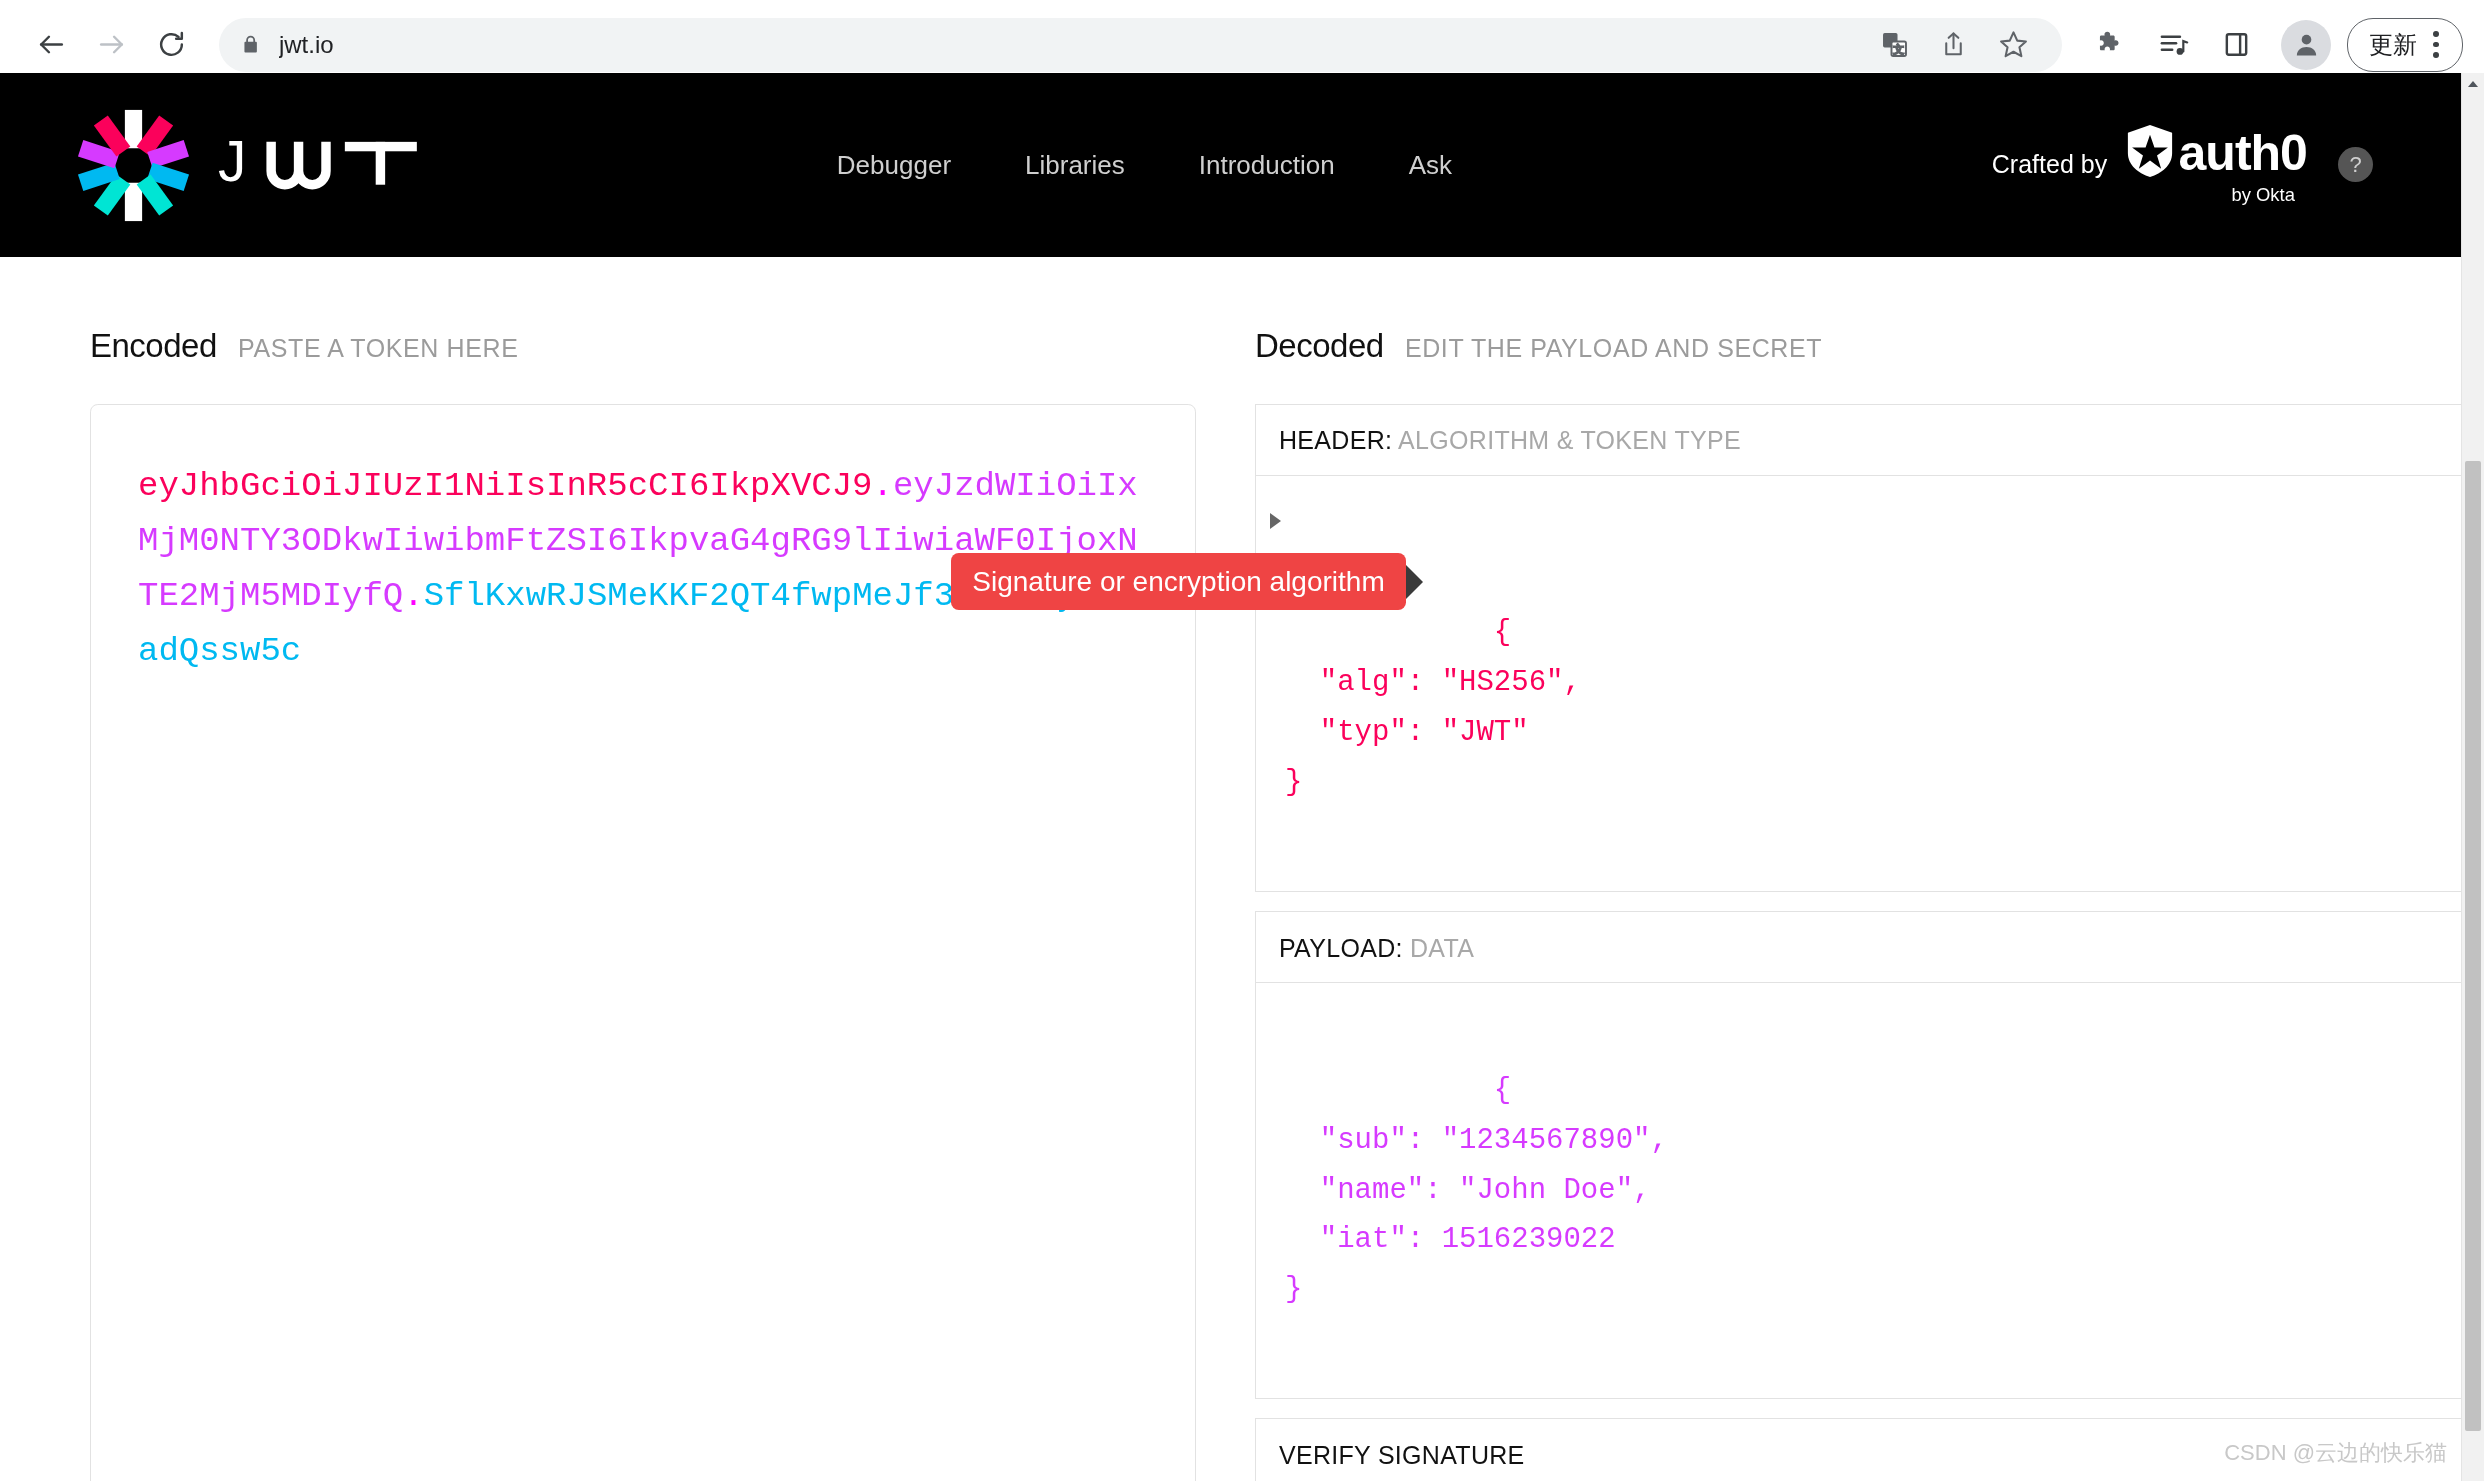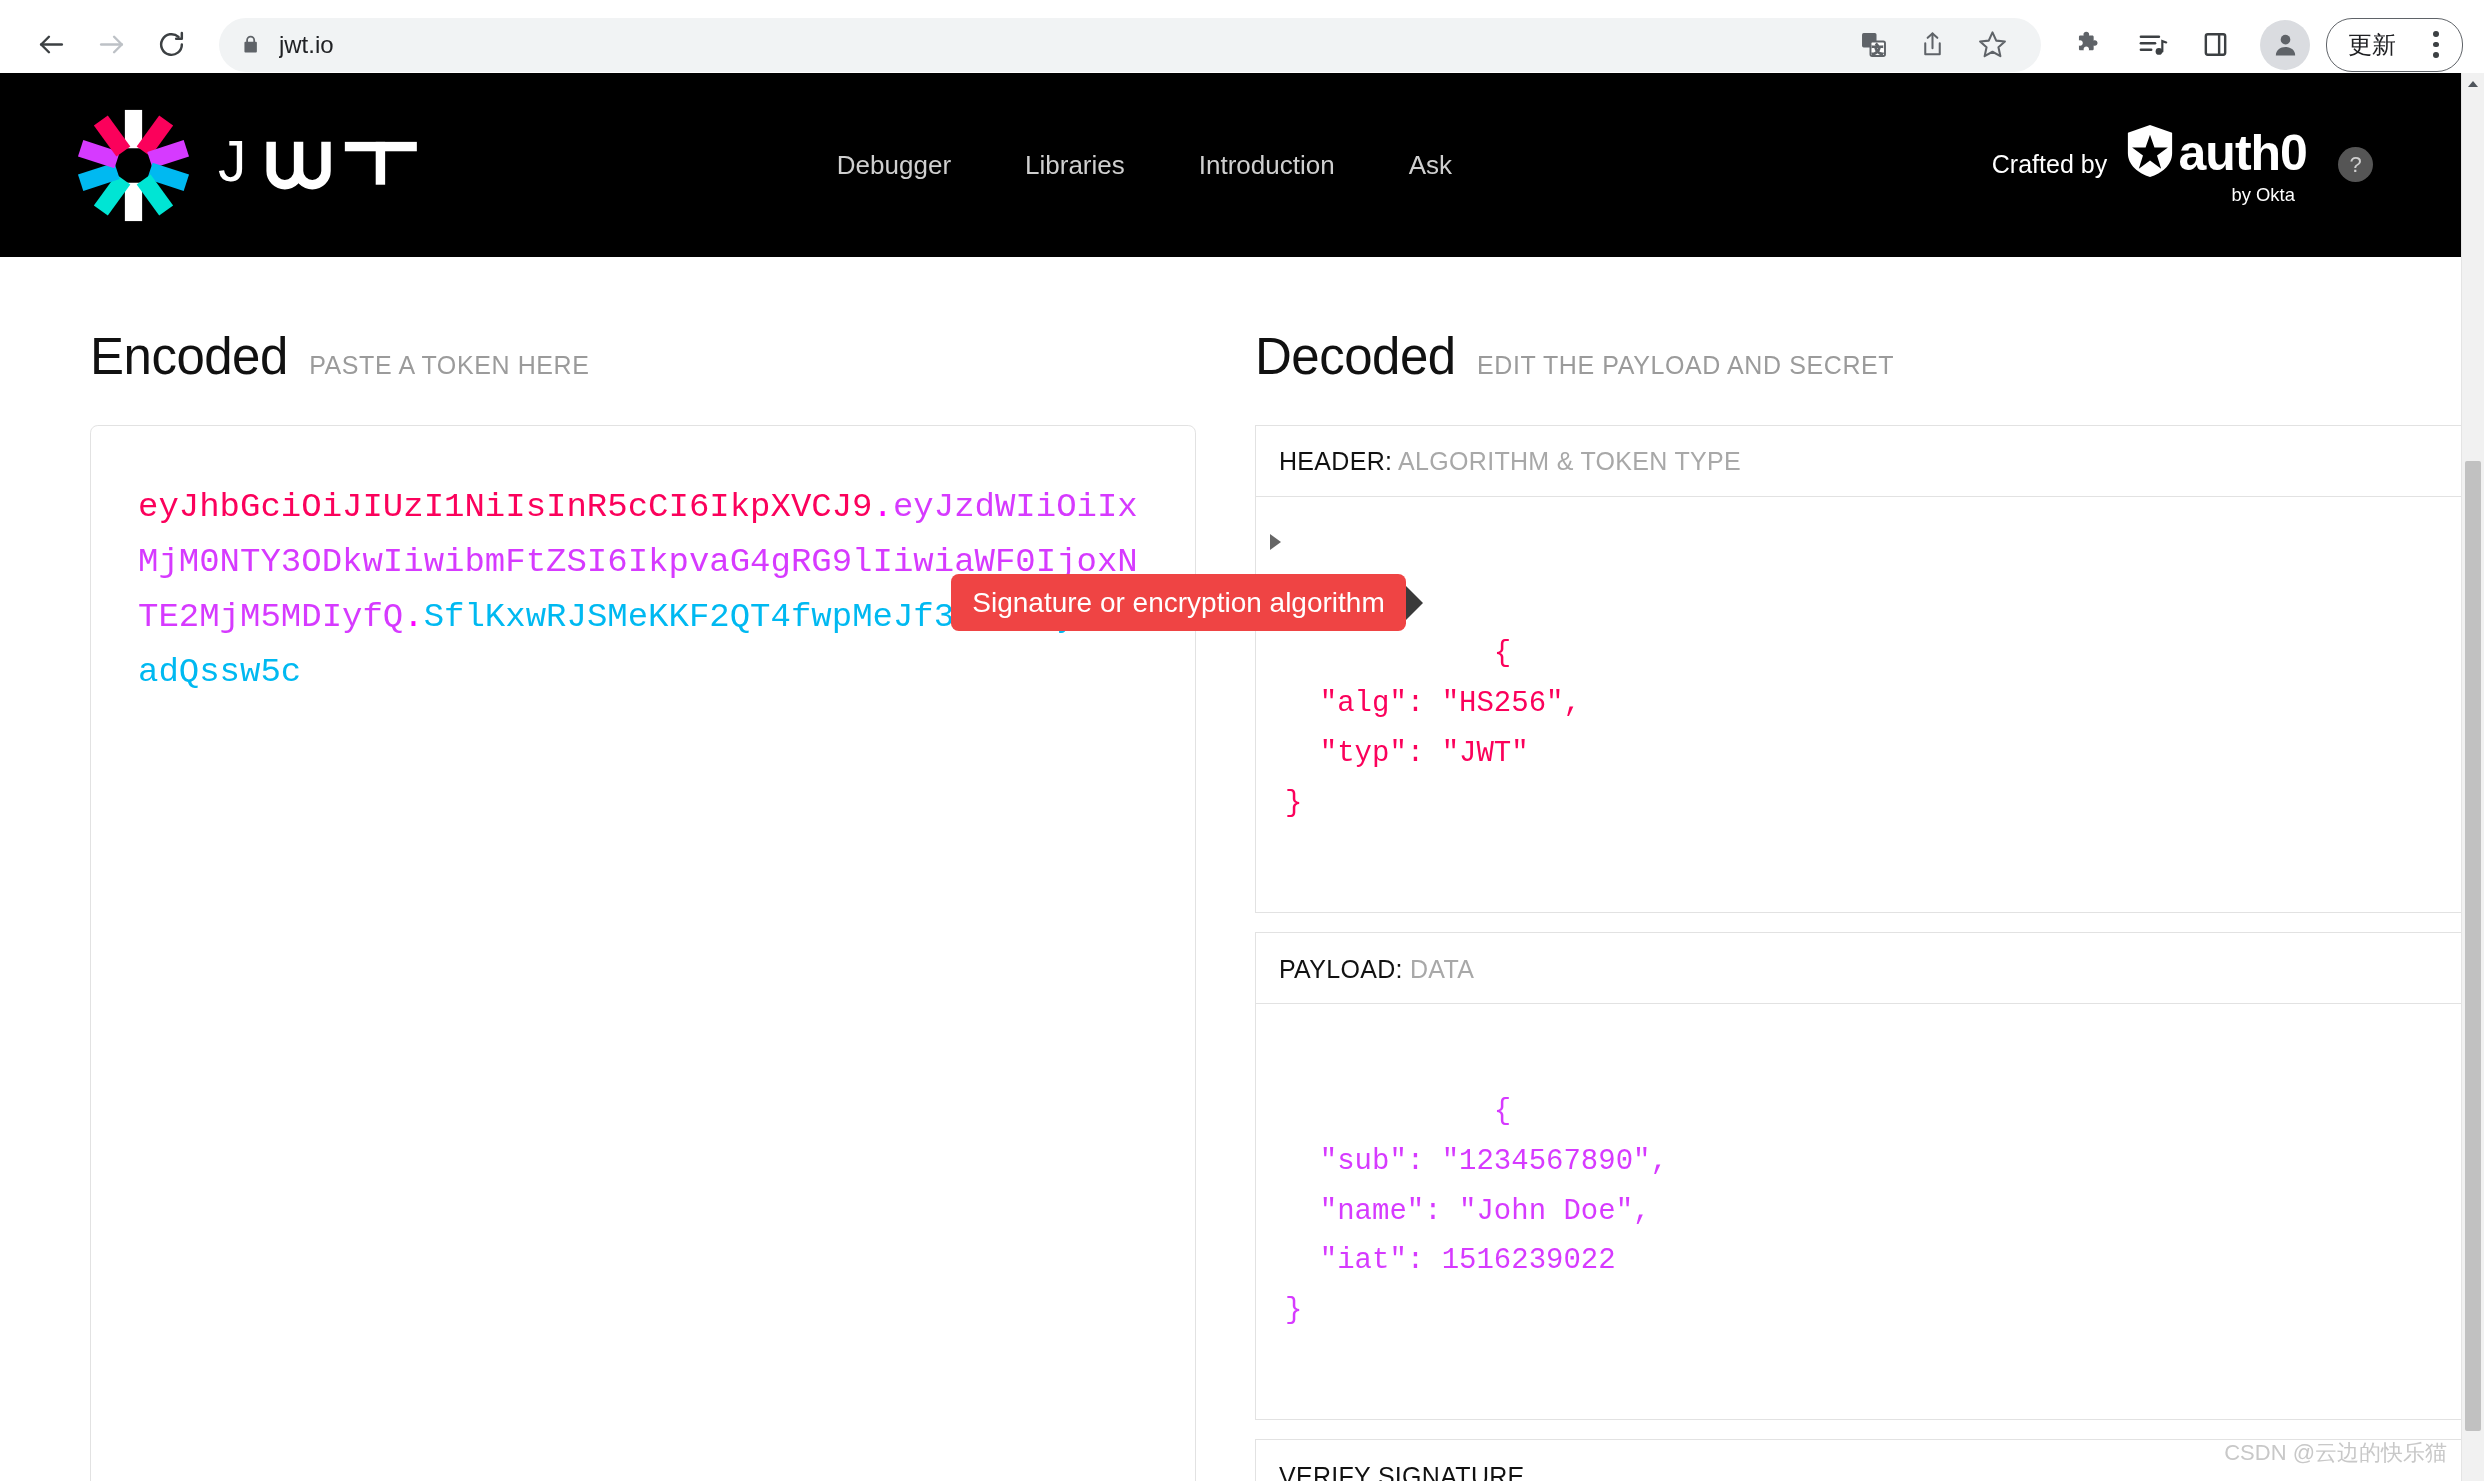--- a/index.html
+++ b/index.html
@@ -90,21 +90,21 @@
     flex: 0 0 auto;
   }
   .update-pill {
     margin-left: 15.5px;
     height: 52px;
     border: 1.9px solid #5f6368;
     border-radius: 26px;
     display: flex;
     align-items: center;
     padding: 0 11.6px 0 21.3px;
-    gap: 25px;
+    gap: 4px;
     flex: 0 0 auto;
     background: #fff;
   }
   .update-pill .label {
     font-size: 24px;
     color: #202124;
     font-family: "Liberation Sans", sans-serif;
     white-space: nowrap;
   }
   .kebab {
@@ -215,21 +215,21 @@
     left: 1255px; top: 0; width: 1106px;
   }
   .sec-title {
     display: flex;
     align-items: baseline;
     gap: 21.3px;
     padding-top: 70px;
   }
   .sec-title h2 {
     margin: 0;
-    font-size: 51px;
+    font-size: 33px;
     font-weight: normal;
     color: #111111;
     font-family: "Liberation Sans", sans-serif;
     letter-spacing: -0.5px;
   }
   .sec-title .sub {
     font-size: 25px;
     color: #9b9b9b;
     letter-spacing: 0.6px;
     font-family: "Liberation Sans", sans-serif;

